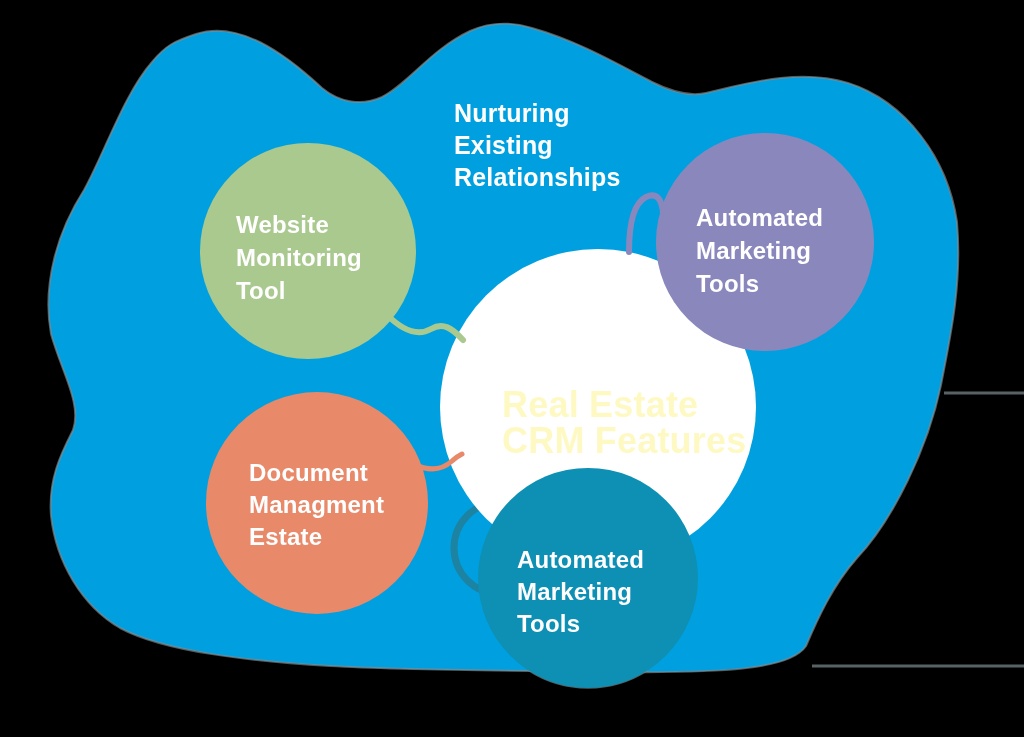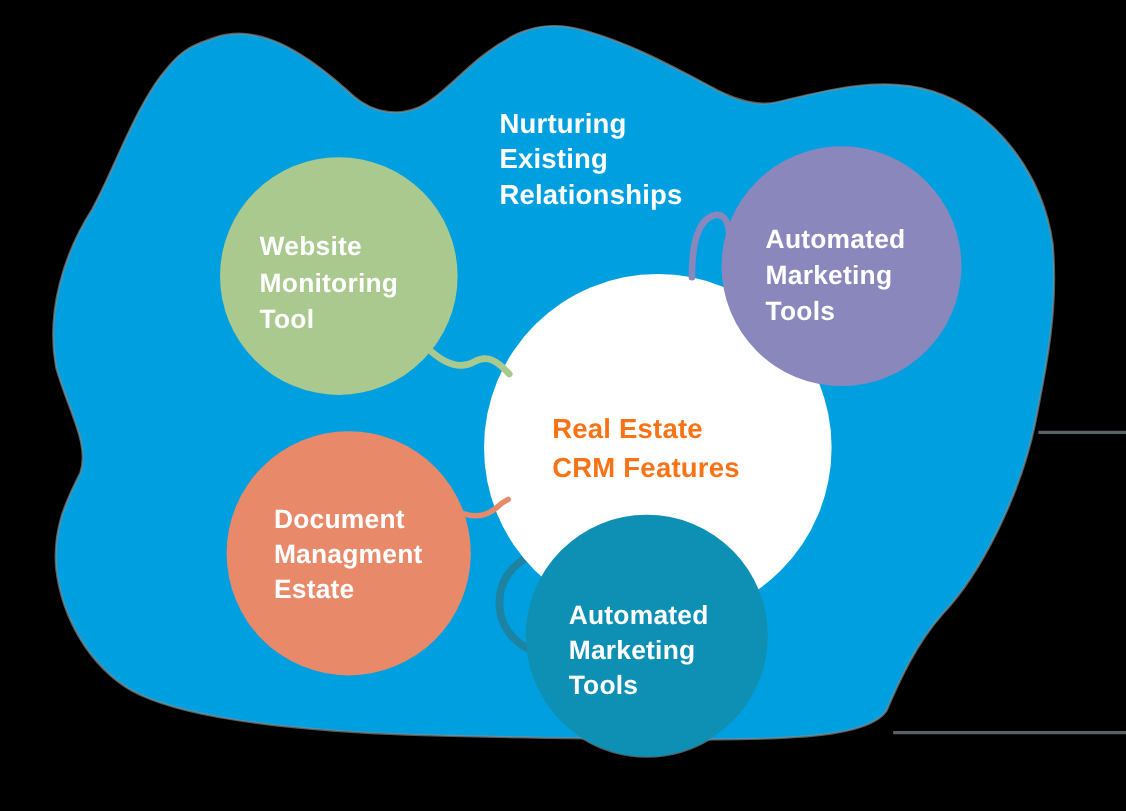--- a/index.html
+++ b/index.html
@@ -53,24 +53,24 @@
     line-height: 32px;
   }
   .label-teal {
     left: 517px;
     top: 544px;
     font-size: 24px;
     line-height: 32px;
   }
   .label-center {
     left: 502px;
-    top: 372px;
-    font-size: 25px;
+    top: 387px;
+    font-size: 36px;
     line-height: 36px;
-    color: #f97316;
+    color: #fef9c3;
   }
 </style>
 </head>
 <body>
 
 <div id="canvas">
 
   <svg id="shapes" width="1024" height="737" viewBox="0 0 1024 737">
 
     <path d="M 196,34

